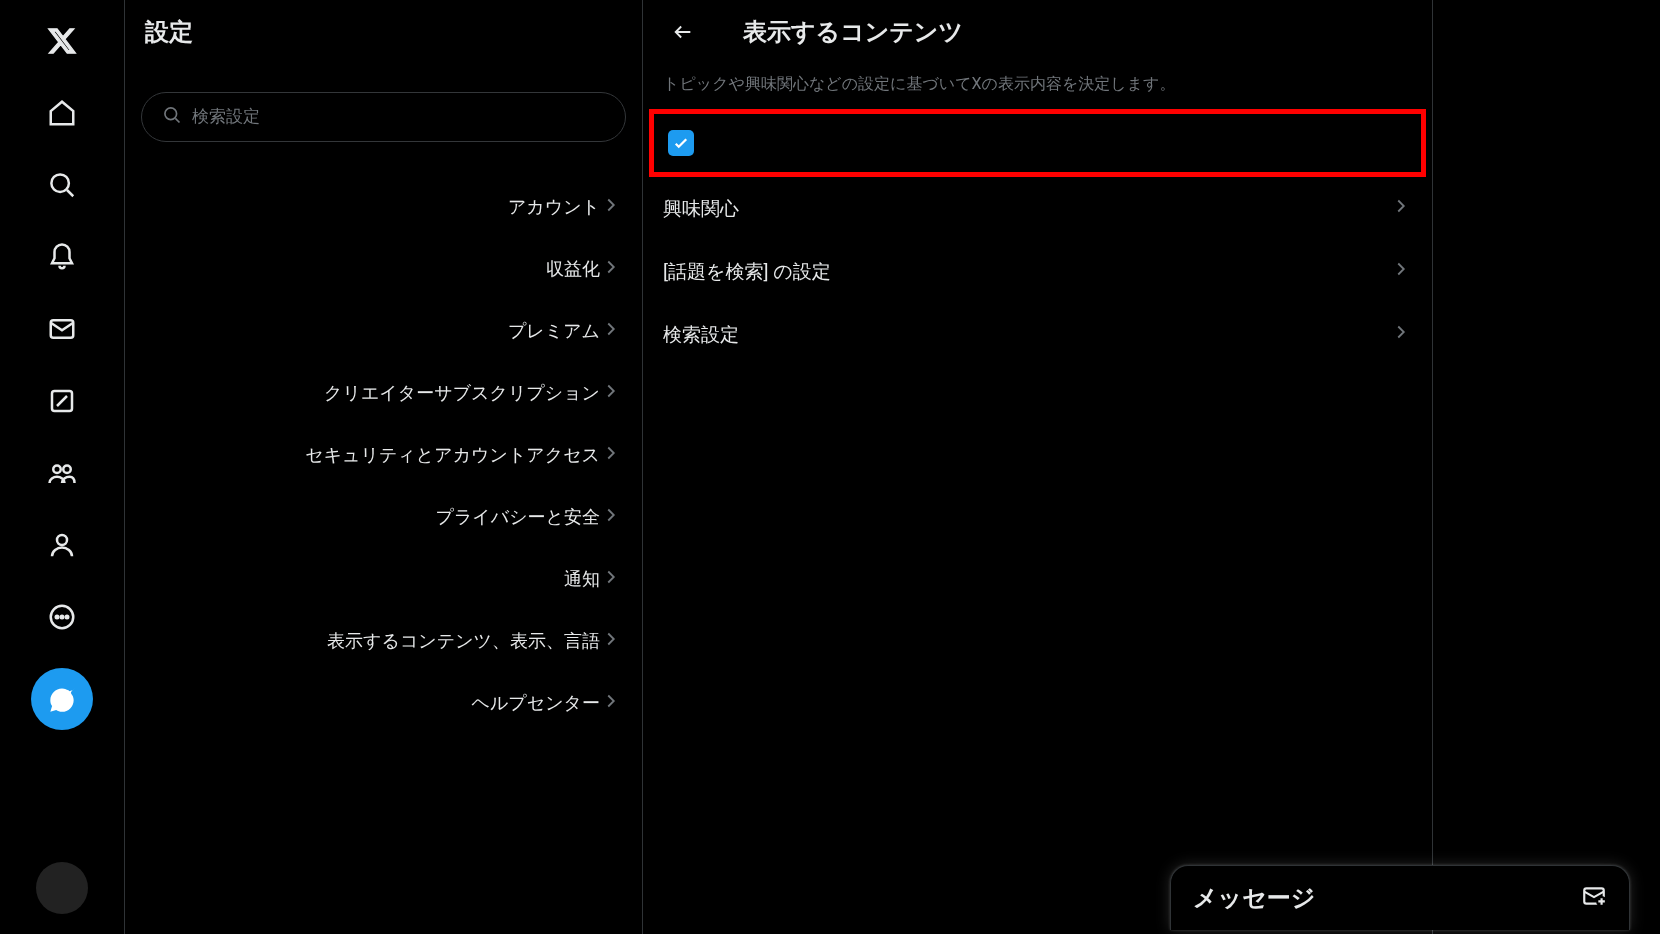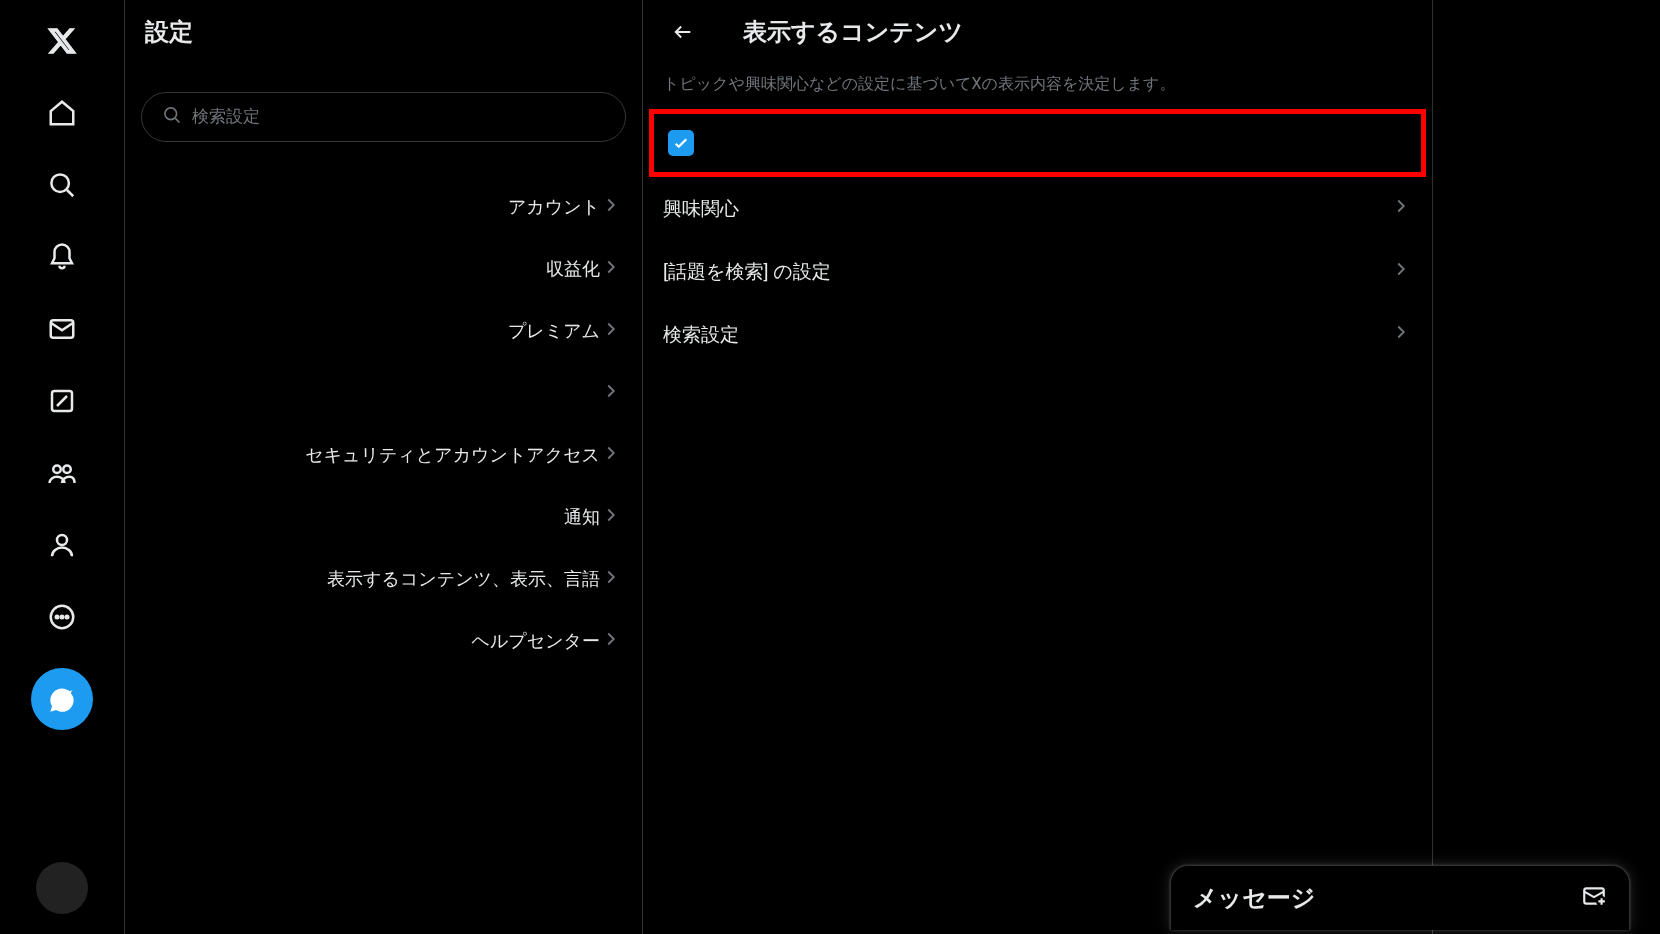--- a/index.html
+++ b/index.html
@@ -382,26 +382,33 @@
               <path d="M9 6l6 6-6 6" stroke="#71767b" stroke-width="2" fill="none"></path>
             </svg></span>
       </div>
       <div class="settings-item">
         <span>プレミアム</span>
         <span class="chevron"><svg viewBox="0 0 24 24">
               <path d="M9 6l6 6-6 6" stroke="#71767b" stroke-width="2" fill="none"></path>
             </svg></span>
       </div>
       <div class="settings-item">
+        <span>クリエイターサブスクリプション</span>
         <span class="chevron"><svg viewBox="0 0 24 24">
               <path d="M9 6l6 6-6 6" stroke="#71767b" stroke-width="2" fill="none"></path>
             </svg></span>
       </div>
       <div class="settings-item">
         <span>セキュリティとアカウントアクセス</span>
+        <span class="chevron"><svg viewBox="0 0 24 24">
+              <path d="M9 6l6 6-6 6" stroke="#71767b" stroke-width="2" fill="none"></path>
+            </svg></span>
+      </div>
+      <div class="settings-item">
+        <span>プライバシーと安全</span>
         <span class="chevron"><svg viewBox="0 0 24 24">
               <path d="M9 6l6 6-6 6" stroke="#71767b" stroke-width="2" fill="none"></path>
             </svg></span>
       </div>
       <div class="settings-item">
         <span>通知</span>
         <span class="chevron"><svg viewBox="0 0 24 24">
               <path d="M9 6l6 6-6 6" stroke="#71767b" stroke-width="2" fill="none"></path>
             </svg></span>
       </div>

